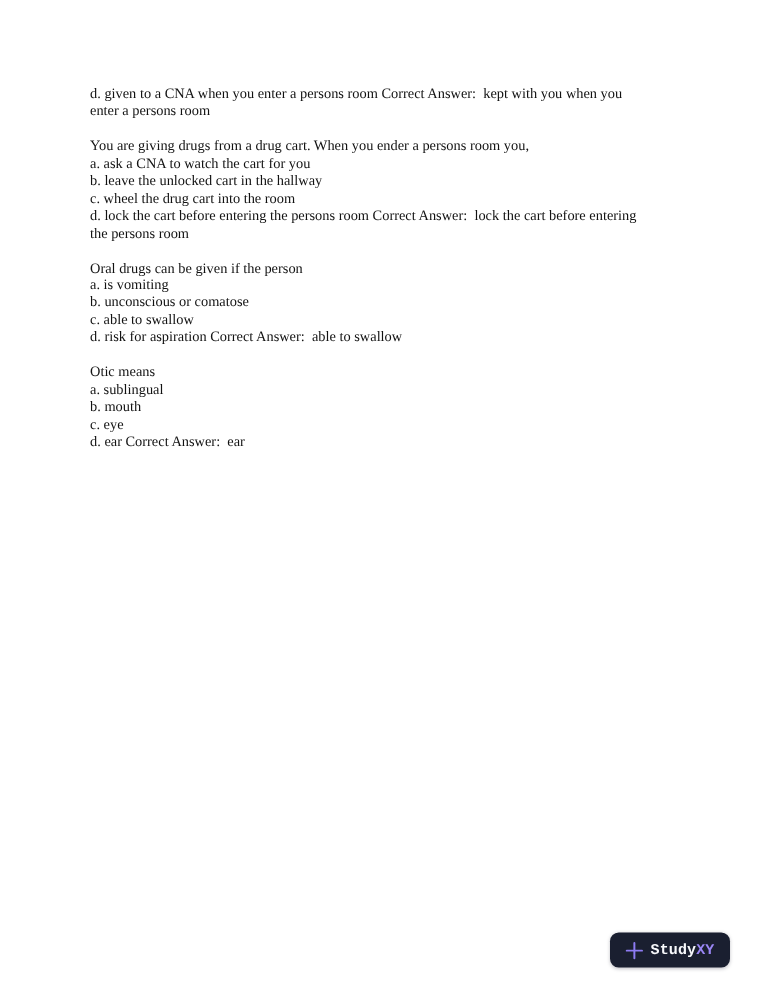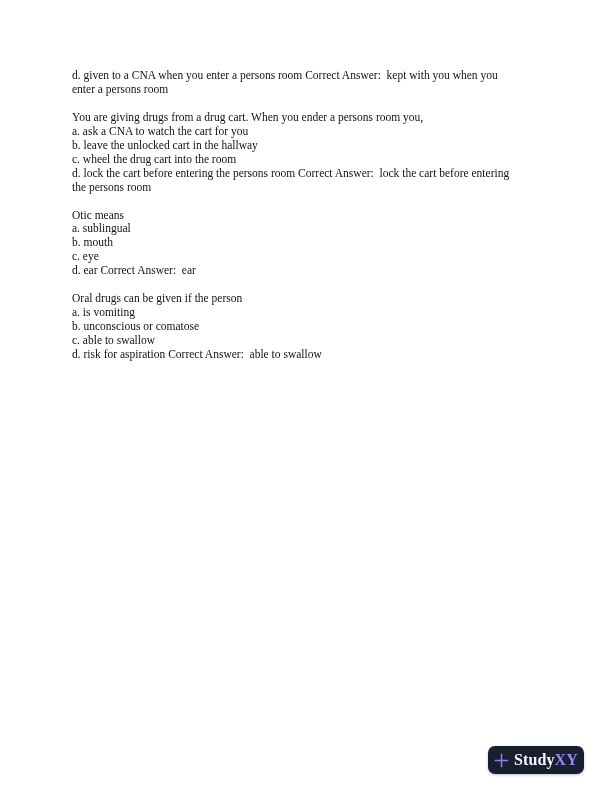--- a/index.html
+++ b/index.html
@@ -46,23 +46,23 @@
     gap: 5px;
     box-sizing: border-box;
     box-shadow: 0 1px 3px rgba(20,20,40,0.25);
   }
   .plus-icon {
     display: inline-flex;
     width: 15px;
     height: 15px;
   }
   .brand-text {
-    font-family: Liberation Serif, serif;
+    font-family: Liberation Mono, monospace;
     font-weight: 700;
-    font-size: 16px;
+    font-size: 12px;
     letter-spacing: 0.1px;
     line-height: 1;
     white-space: nowrap;
   }
   .brand-study { color: #f7f8fb; }
   .brand-xy   { color: #9a86f5; }
 </style>
 </head>
 <body>
 
@@ -70,30 +70,30 @@
 
   <div class="content">
     <div class="qa-block">d. given to a CNA when you enter a persons room Correct Answer:  kept with you when you
 enter a persons room</div>
     <div class="qa-block">You are giving drugs from a drug cart. When you ender a persons room you,
 a. ask a CNA to watch the cart for you
 b. leave the unlocked cart in the hallway
 c. wheel the drug cart into the room
 d. lock the cart before entering the persons room Correct Answer:  lock the cart before entering
 the persons room</div>
+    <div class="qa-block">Oral drugs can be given if the person
+a. is vomiting
+b. unconscious or comatose
+c. able to swallow
+d. risk for aspiration Correct Answer:  able to swallow</div>
     <div class="qa-block">Otic means
 a. sublingual
 b. mouth
 c. eye
 d. ear Correct Answer:  ear</div>
-    <div class="qa-block">Oral drugs can be given if the person
-a. is vomiting
-b. unconscious or comatose
-c. able to swallow
-d. risk for aspiration Correct Answer:  able to swallow</div>
   </div>
 
   <div class="brand-badge">
     <span class="plus-icon">
       <svg viewBox="0 0 16 16" width="15" height="15" aria-hidden="true">
         <path d="M8 1.5 V14.5 M1.5 8 H14.5" stroke="#8d7bf2" stroke-width="1.7" stroke-linecap="round" fill="none"></path>
       </svg>
     </span>
     <span class="brand-text"><span class="brand-study">Study</span><span class="brand-xy">XY</span></span>
   </div>

